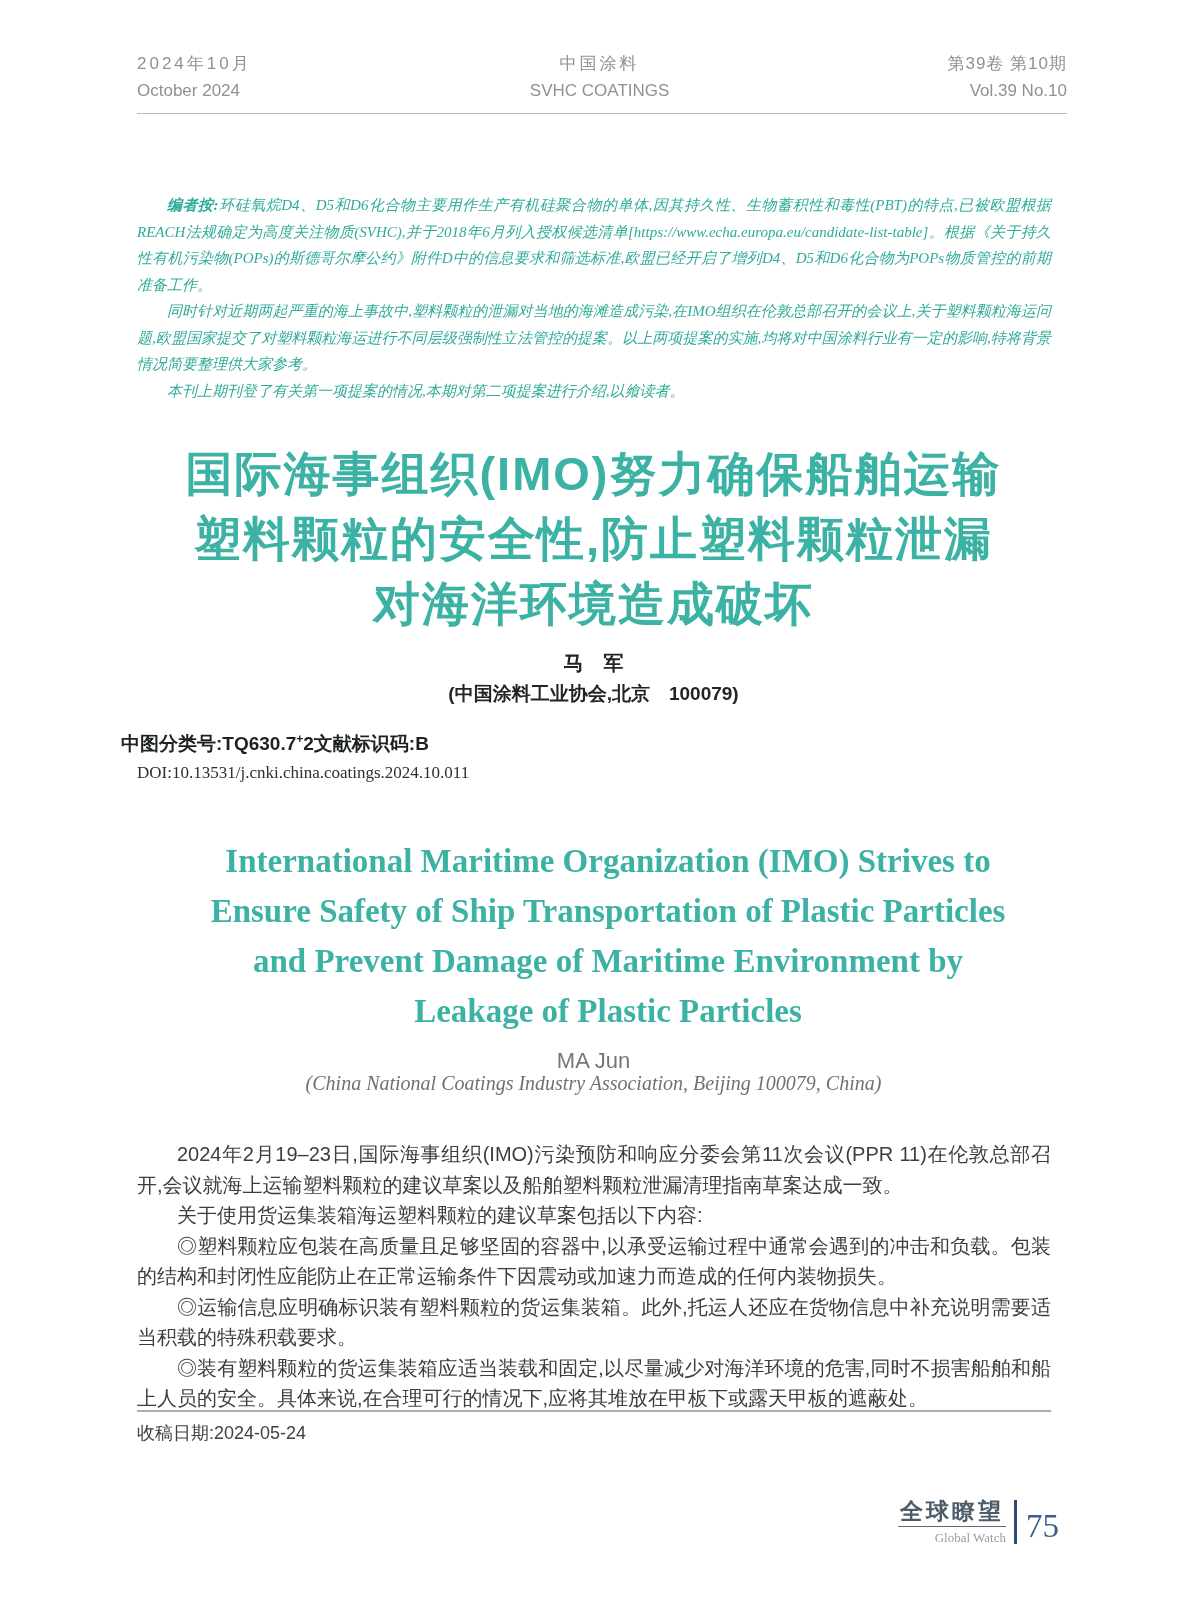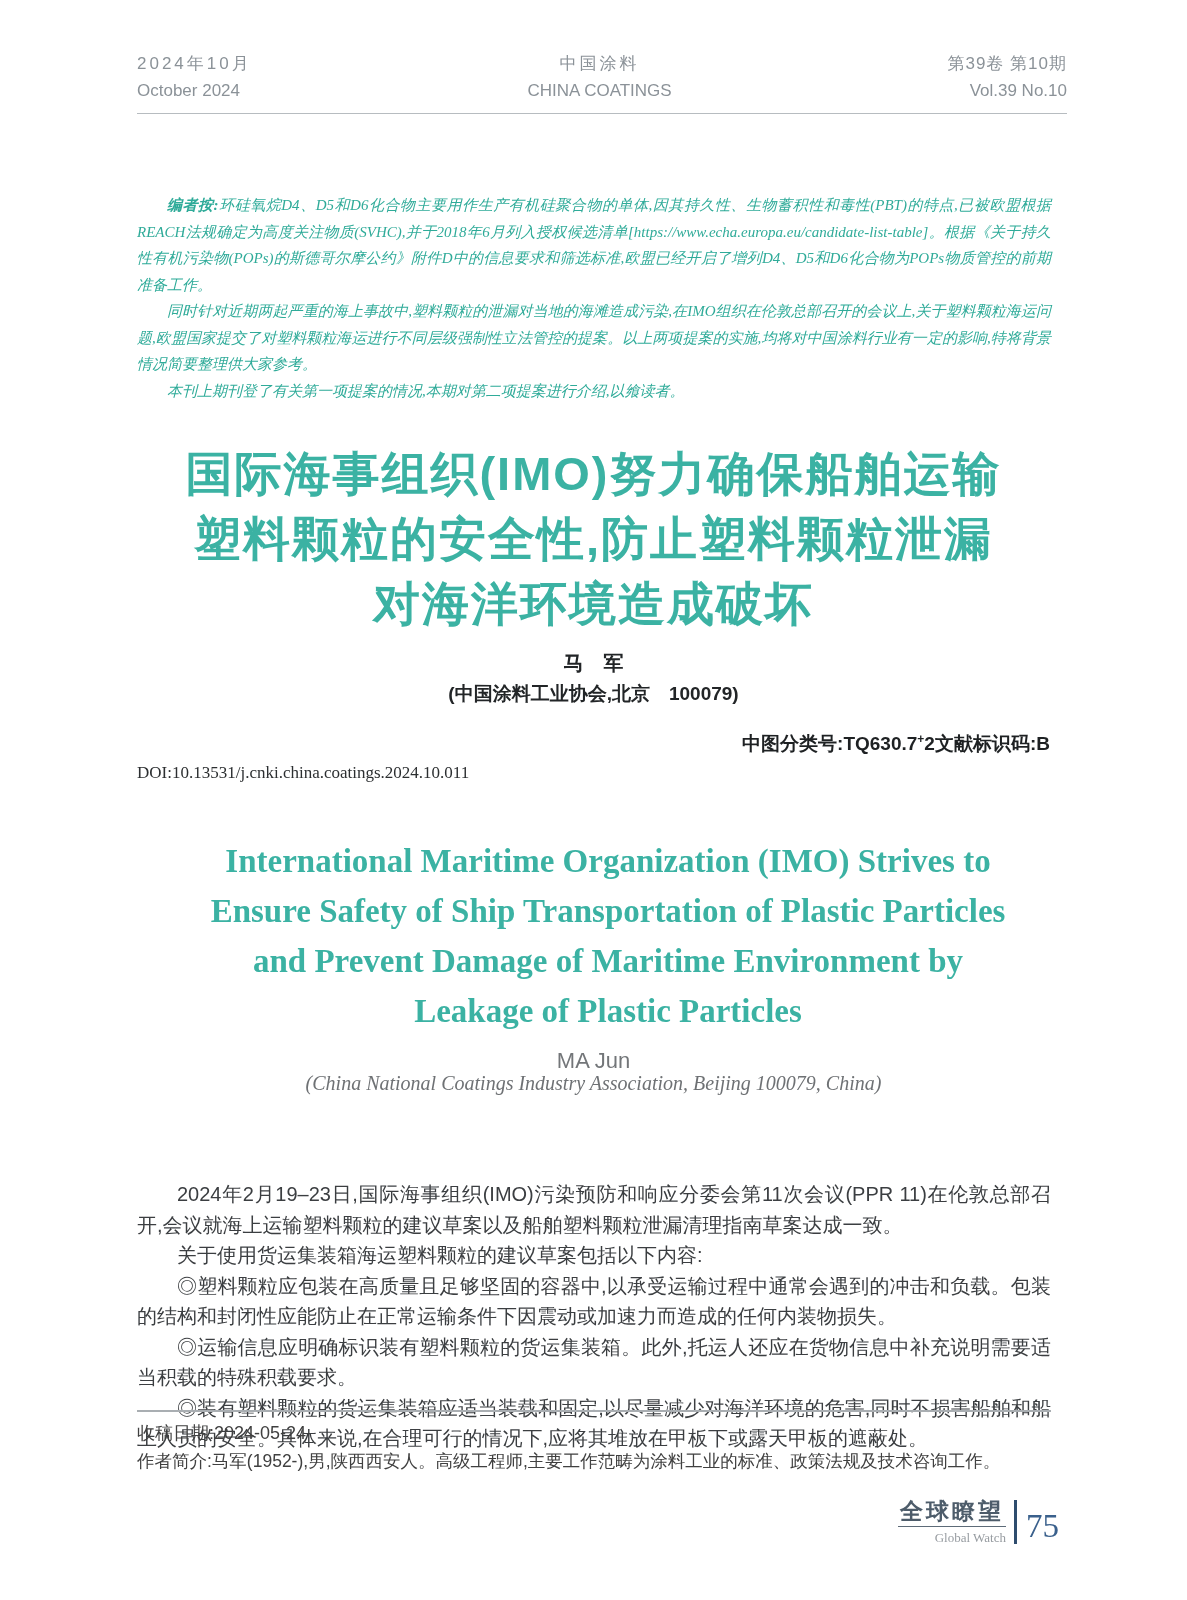--- a/index.html
+++ b/index.html
@@ -74,23 +74,23 @@
     top: 681px; left: 0; width: 100%;
     text-align: center;
     color: #222527;
     font-weight: bold;
     font-size: 19px;
   }
 
   
   .meta-row {
     position: absolute;
-    top: 731px; left: 129px; right: 137px;
+    top: 731px; left: 121px; right: 137px;
     display: flex;
-    justify-content: flex-end;
+    justify-content: flex-start;
     color: #1e2123;
     font-weight: bold;
     font-size: 19px;
     white-space: nowrap;
   }
   .meta-row sup { font-size: 12px; vertical-align: super; }
   .doi-line {
     position: absolute;
     top: 763px; left: 137px;
     color: #2c2f31;
@@ -128,21 +128,20 @@
   }
 
   
   .body-text {
     position: absolute;
     top: 1139px; left: 137px; width: 914px;
     color: #3b3e41;
     font-size: 20px;
     line-height: 30.5px;
     text-align: justify;
-    margin-top: 40px;
   }
   .body-text p { text-indent: 2em; }
 
   
   .footnote {
     position: absolute;
     top: 1410px; left: 137px; width: 914px;
     border-top: 2px solid #a9aeb2;
     padding-top: 7px;
     color: #404040;
@@ -192,21 +191,21 @@
 
 <div class="page">
 
   <div class="journal-header">
     <div class="jh-col jh-left">
       <div class="jh-cn">2024年10月</div>
       <div>October 2024</div>
     </div>
     <div class="jh-col jh-center">
       <div class="jh-cn">中国涂料</div>
-      <div>CHINA COATINGS</div>
+      <div>SVHC COATINGS</div>
     </div>
     <div class="jh-col jh-right">
       <div class="jh-cn">第39卷 第10期</div>
       <div>Vol.39 No.10</div>
     </div>
   </div>
 
   <div class="editor-note">
     <p><b>编者按:</b><span>环硅氧烷D4、D5和D6化合物主要用作生产有机硅聚合物的单体,因其持久性、生物蓄积性和毒性(PBT)的特点,已被欧盟根据REACH法规确定为高度关注物质(SVHC),并于2018年6月列入授权候选清单[https://www.echa.europa.eu/candidate-list-table]。根据《关于持久性有机污染物(POPs)的斯德哥尔摩公约》附件D中的信息要求和筛选标准,欧盟已经开启了增列D4、D5和D6化合物为POPs物质管控的前期准备工作。</span></p>
     <p>同时针对近期两起严重的海上事故中,塑料颗粒的泄漏对当地的海滩造成污染,在IMO组织在伦敦总部召开的会议上,关于塑料颗粒海运问题,欧盟国家提交了对塑料颗粒海运进行不同层级强制性立法管控的提案。以上两项提案的实施,均将对中国涂料行业有一定的影响,特将背景情况简要整理供大家参考。</p>
@@ -241,21 +240,20 @@
   <div class="body-text">
     <p>2024年2月19–23日,国际海事组织(IMO)污染预防和响应分委会第11次会议(PPR 11)在伦敦总部召开,会议就海上运输塑料颗粒的建议草案以及船舶塑料颗粒泄漏清理指南草案达成一致。</p>
     <p>关于使用货运集装箱海运塑料颗粒的建议草案包括以下内容:</p>
     <p>◎塑料颗粒应包装在高质量且足够坚固的容器中,以承受运输过程中通常会遇到的冲击和负载。包装的结构和封闭性应能防止在正常运输条件下因震动或加速力而造成的任何内装物损失。</p>
     <p>◎运输信息应明确标识装有塑料颗粒的货运集装箱。此外,托运人还应在货物信息中补充说明需要适当积载的特殊积载要求。</p>
     <p>◎装有塑料颗粒的货运集装箱应适当装载和固定,以尽量减少对海洋环境的危害,同时不损害船舶和船上人员的安全。具体来说,在合理可行的情况下,应将其堆放在甲板下或露天甲板的遮蔽处。</p>
   </div>
 
   <div class="footnote">
     <div class="received">收稿日期:2024-05-24</div>
-    <div class="bio">作者简介:马军(1952-),男,陕西西安人。高级工程师,主要工作范畴为涂料工业的标准、政策法规及技术咨询工作。</div>
   </div>
 
   <div class="page-badge">
     <div class="badge-col">
       <div class="badge-cn">全球瞭望</div>
       <div class="badge-en">Global Watch</div>
     </div>
     <div class="badge-bar"></div>
     <div class="badge-num">75</div>
   </div>

